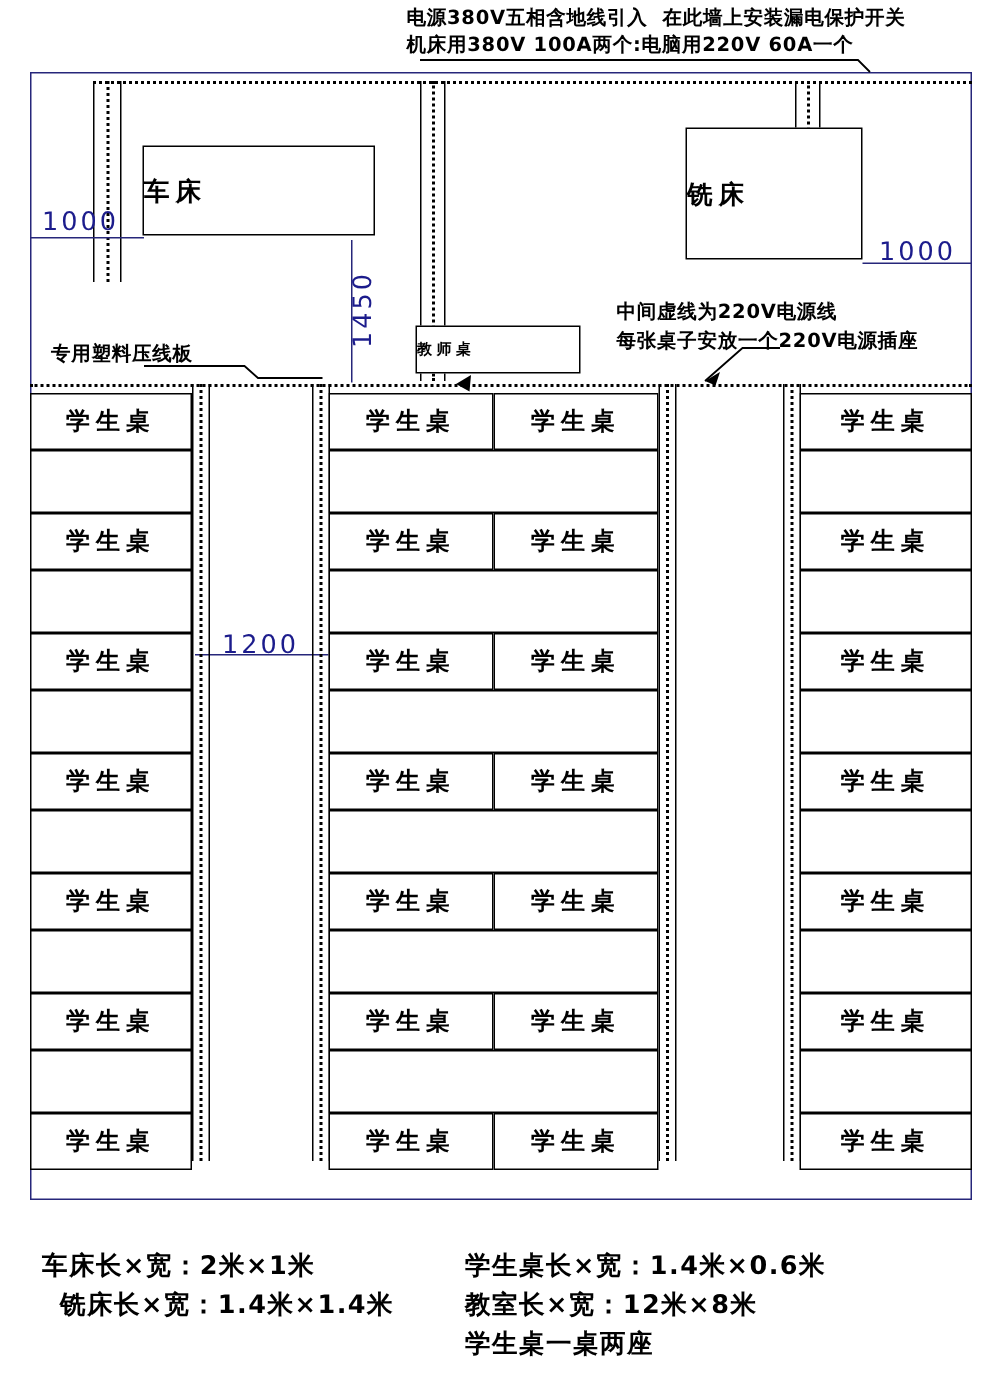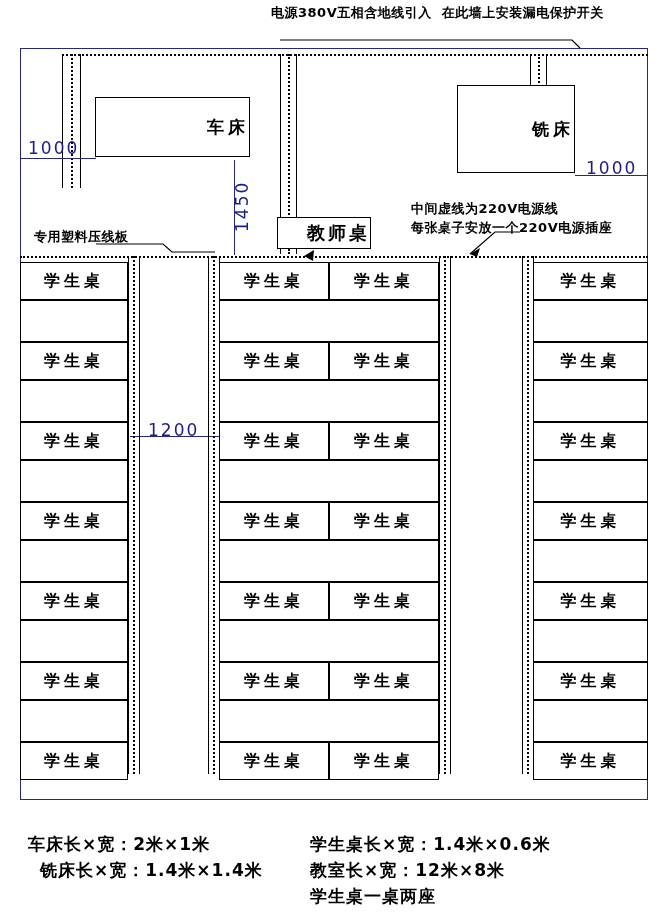--- a/index.html
+++ b/index.html
@@ -55,21 +55,21 @@
     box-sizing: border-box;
   }
   
   .mbox {
     position: absolute;
     border: 1.5px solid #000000;
     box-sizing: border-box;
     background: #ffffff;
     display: flex;
     align-items: center;
-    justify-content: flex-end;
+    justify-content: flex-start;
     font-size: 17px;
     font-weight: bold;
     letter-spacing: 4px;
     color: #000;
   }
   
   .desk {
     position: absolute;
     border: 1.2px solid #000000;
     box-sizing: border-box;
@@ -124,20 +124,21 @@
     height: 916px;
     pointer-events: none;
   }
 </style>
 </head>
 <body>
 
 <div id="root">
 
   <div class="txt note" style="left:271px; top:4px;">电源380V五相含地线引入  在此墙上安装漏电保护开关</div>
+  <div class="txt note" style="left:271px; top:22px;">机床用380V 100A两个:电脑用220V 60A一个</div>
 
   <div class="room" style="left:20px; top:48px; width:628px; height:752px;"></div>
 
   <div class="pl-h" style="left:62px; top:54px; width:586px;"></div>
 
   <div class="rail-v" style="left:62px; top:54px; height:134px;"></div>
   <div class="rail-v" style="left:80px; top:54px; height:134px;"></div>
   <div class="pl-v" style="left:71px; top:54px; height:134px;"></div>
 
   <div class="rail-v" style="left:280px; top:54px; height:200px;"></div>
@@ -149,21 +150,21 @@
   <div class="pl-v" style="left:538px; top:54px; height:40px;"></div>
 
   <div class="mbox" style="left:95px; top:97px; width:155px; height:60px;">
     <span>车床</span>
   </div>
 
   <div class="mbox" style="left:457px; top:85px; width:118px; height:88px;">
     <span>铣床</span>
   </div>
 
-  <div class="mbox" style="left:277px; top:217px; width:94px; height:32px; font-size:18px; letter-spacing:3px;">
+  <div class="mbox" style="left:277px; top:217px; width:110px; height:32px; font-size:10px; letter-spacing:3px;">
     <span>教师桌</span>
   </div>
 
   <div class="dl-h" style="left:20px; top:158px; width:76px;"></div>
   <div class="dim" style="left:28px; top:138px;">1000</div>
 
   <div class="dl-h" style="left:575px; top:175px; width:73px;"></div>
   <div class="dim" style="left:586px; top:158px;">1000</div>
 
   <div class="dl-v" style="left:234px; top:160px; height:95px;"></div>

